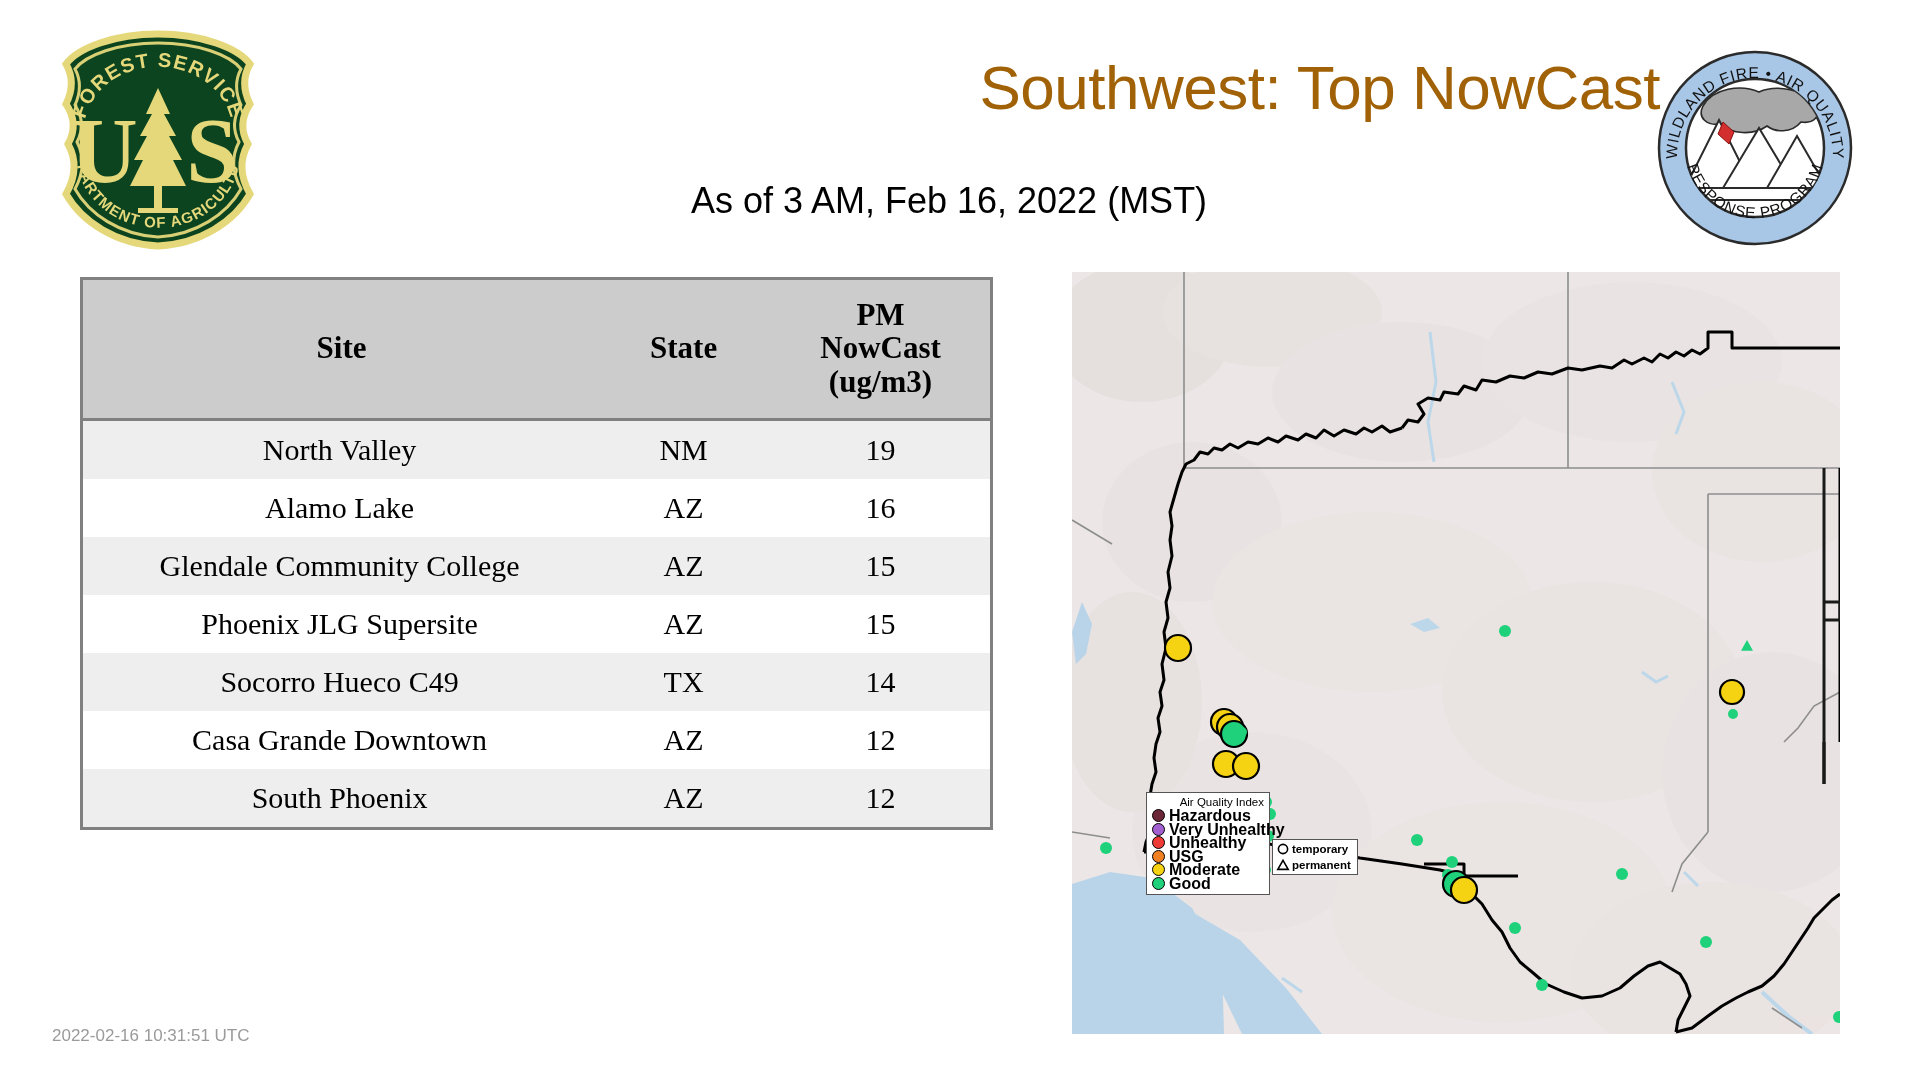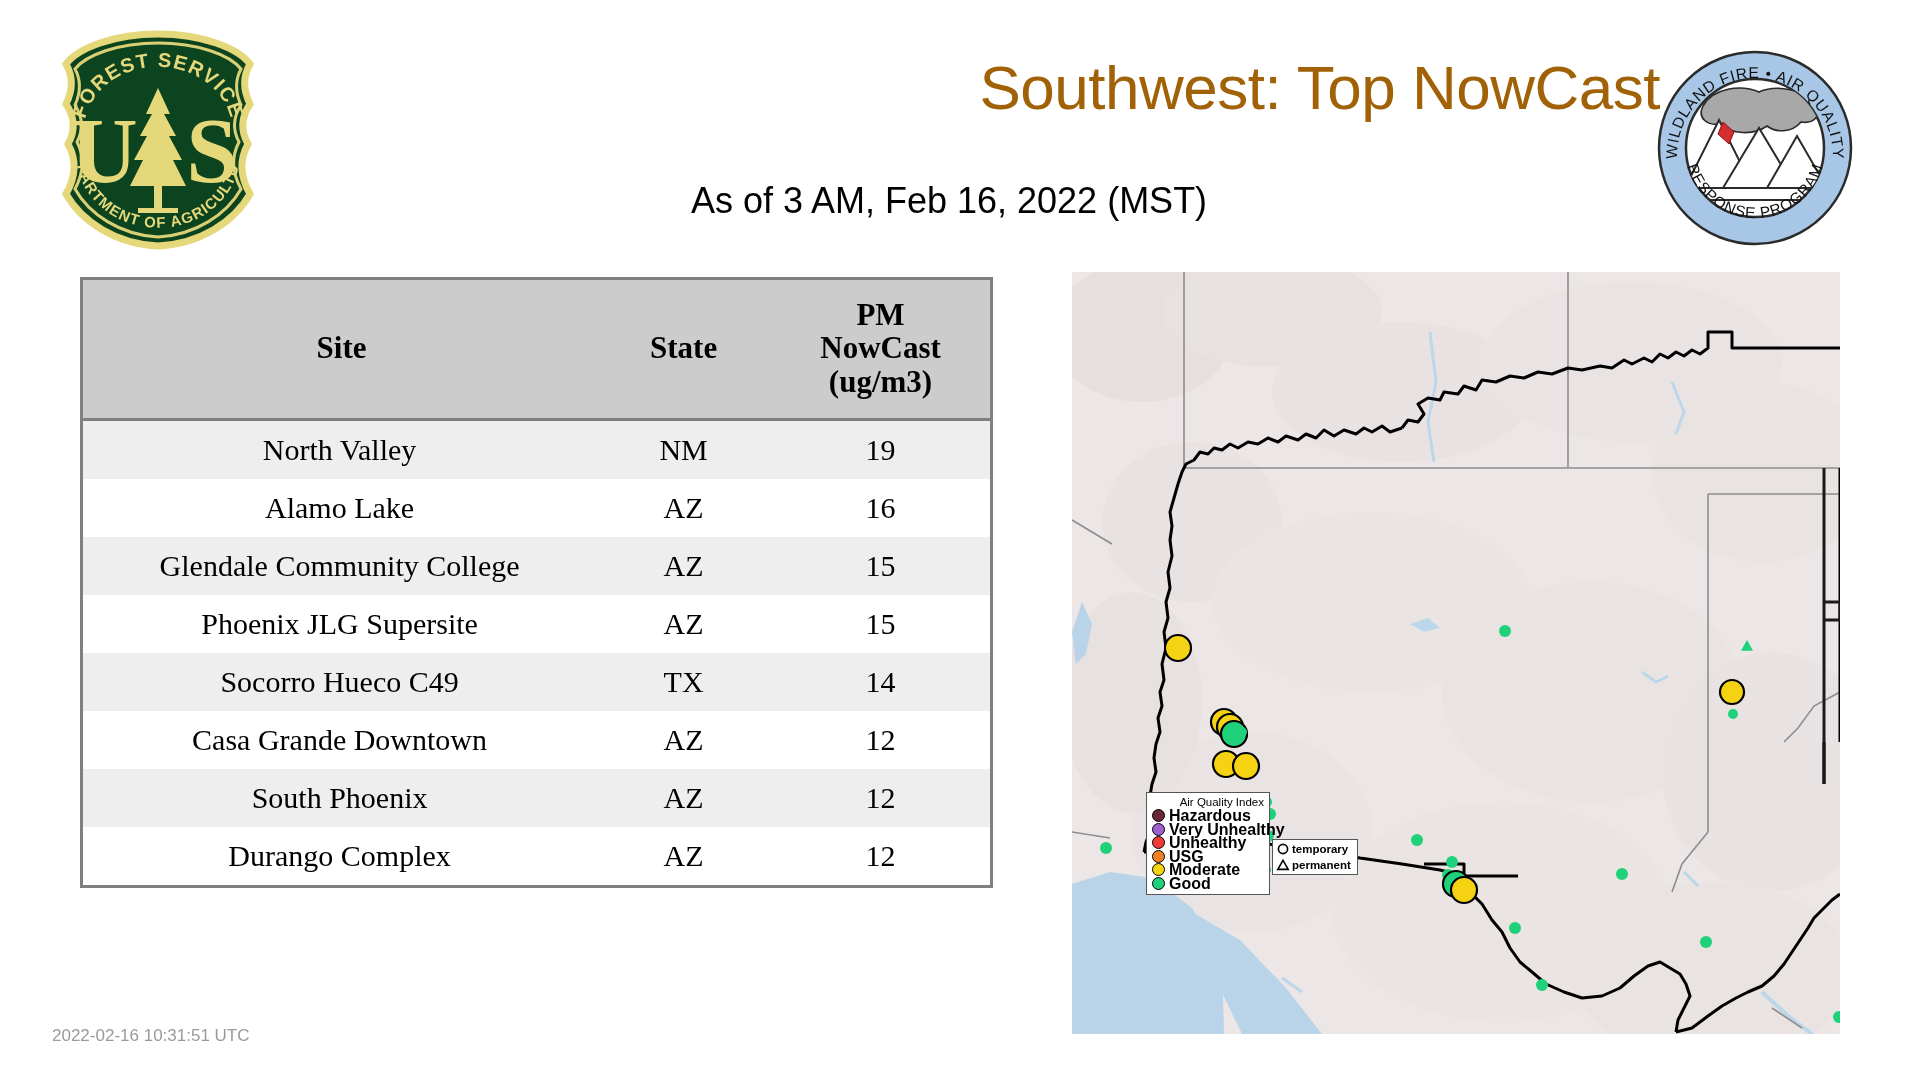--- a/index.html
+++ b/index.html
@@ -322,25 +322,20 @@
           <td>TX</td>
           <td>14</td>
         </tr>
         <tr>
           <td>Casa Grande Downtown</td>
           <td>AZ</td>
           <td>12</td>
         </tr>
         <tr>
           <td>South Phoenix</td>
-          <td>AZ</td>
-          <td>12</td>
-        </tr>
-        <tr>
-          <td>Durango Complex</td>
           <td>AZ</td>
           <td>12</td>
         </tr>
       </tbody>
   </table>
 </div>
 
 <div id="map-panel">
   <svg id="map-svg" viewBox="0 0 768 762" preserveAspectRatio="none" aria-hidden="true">
 

